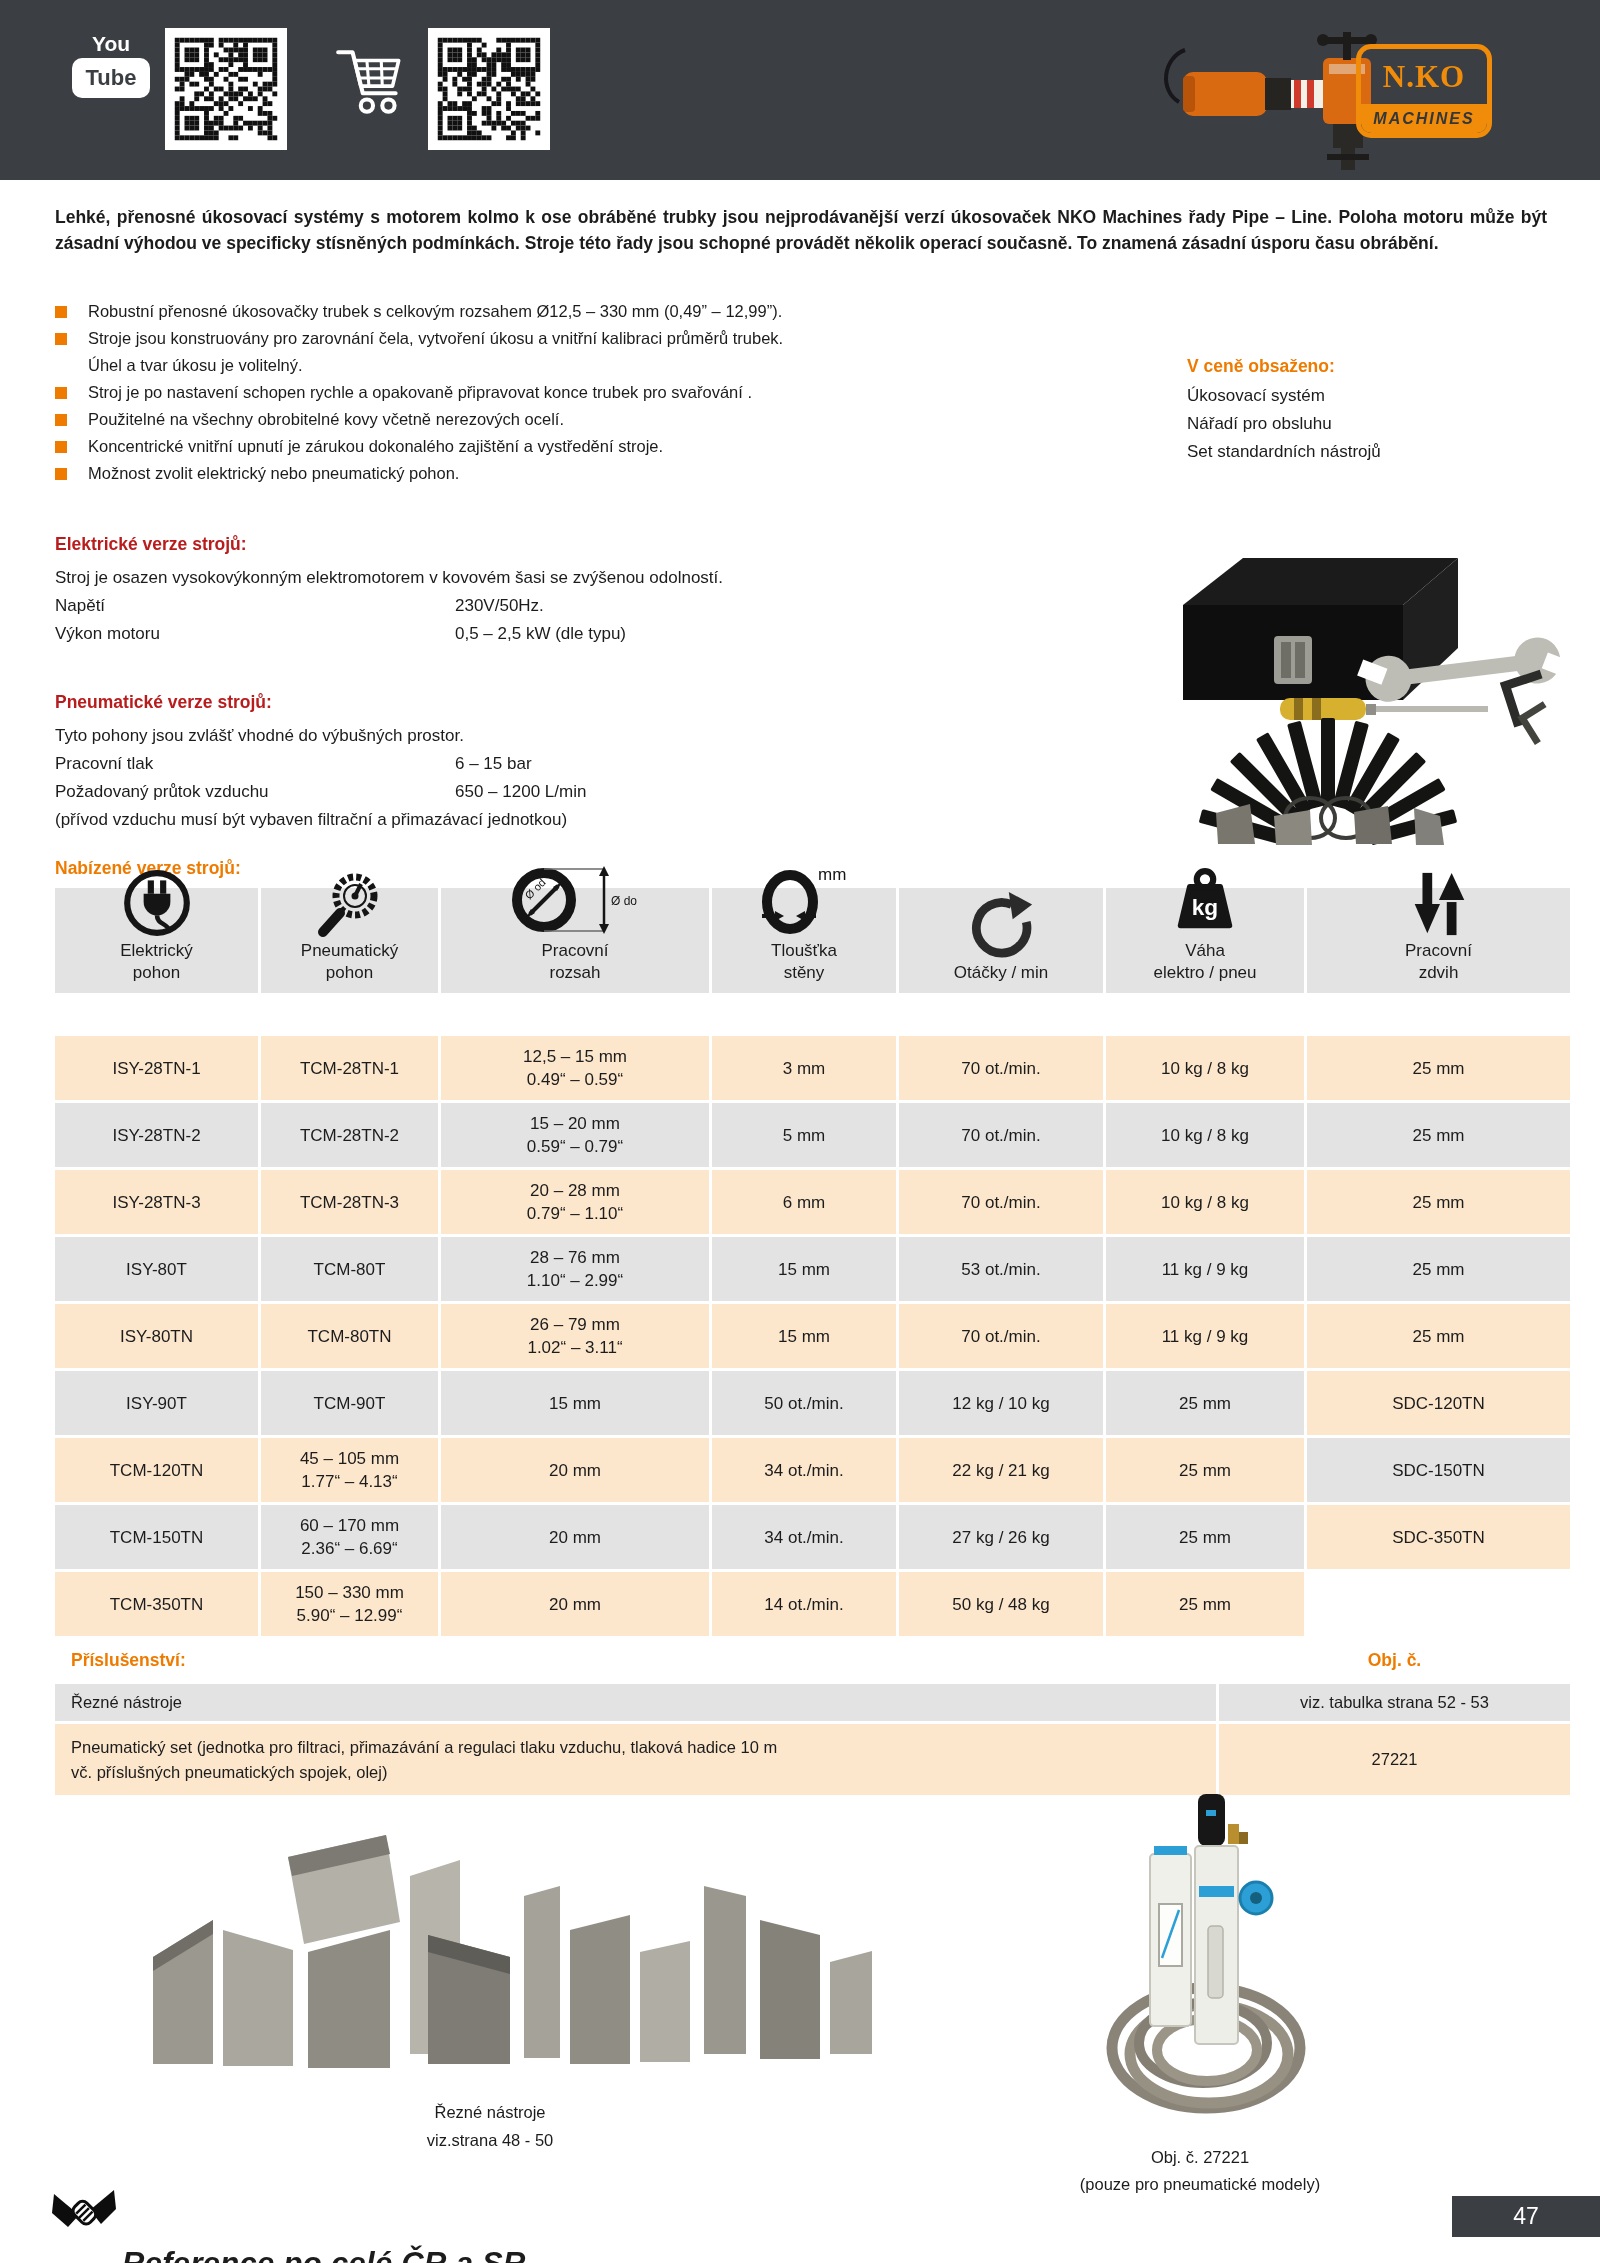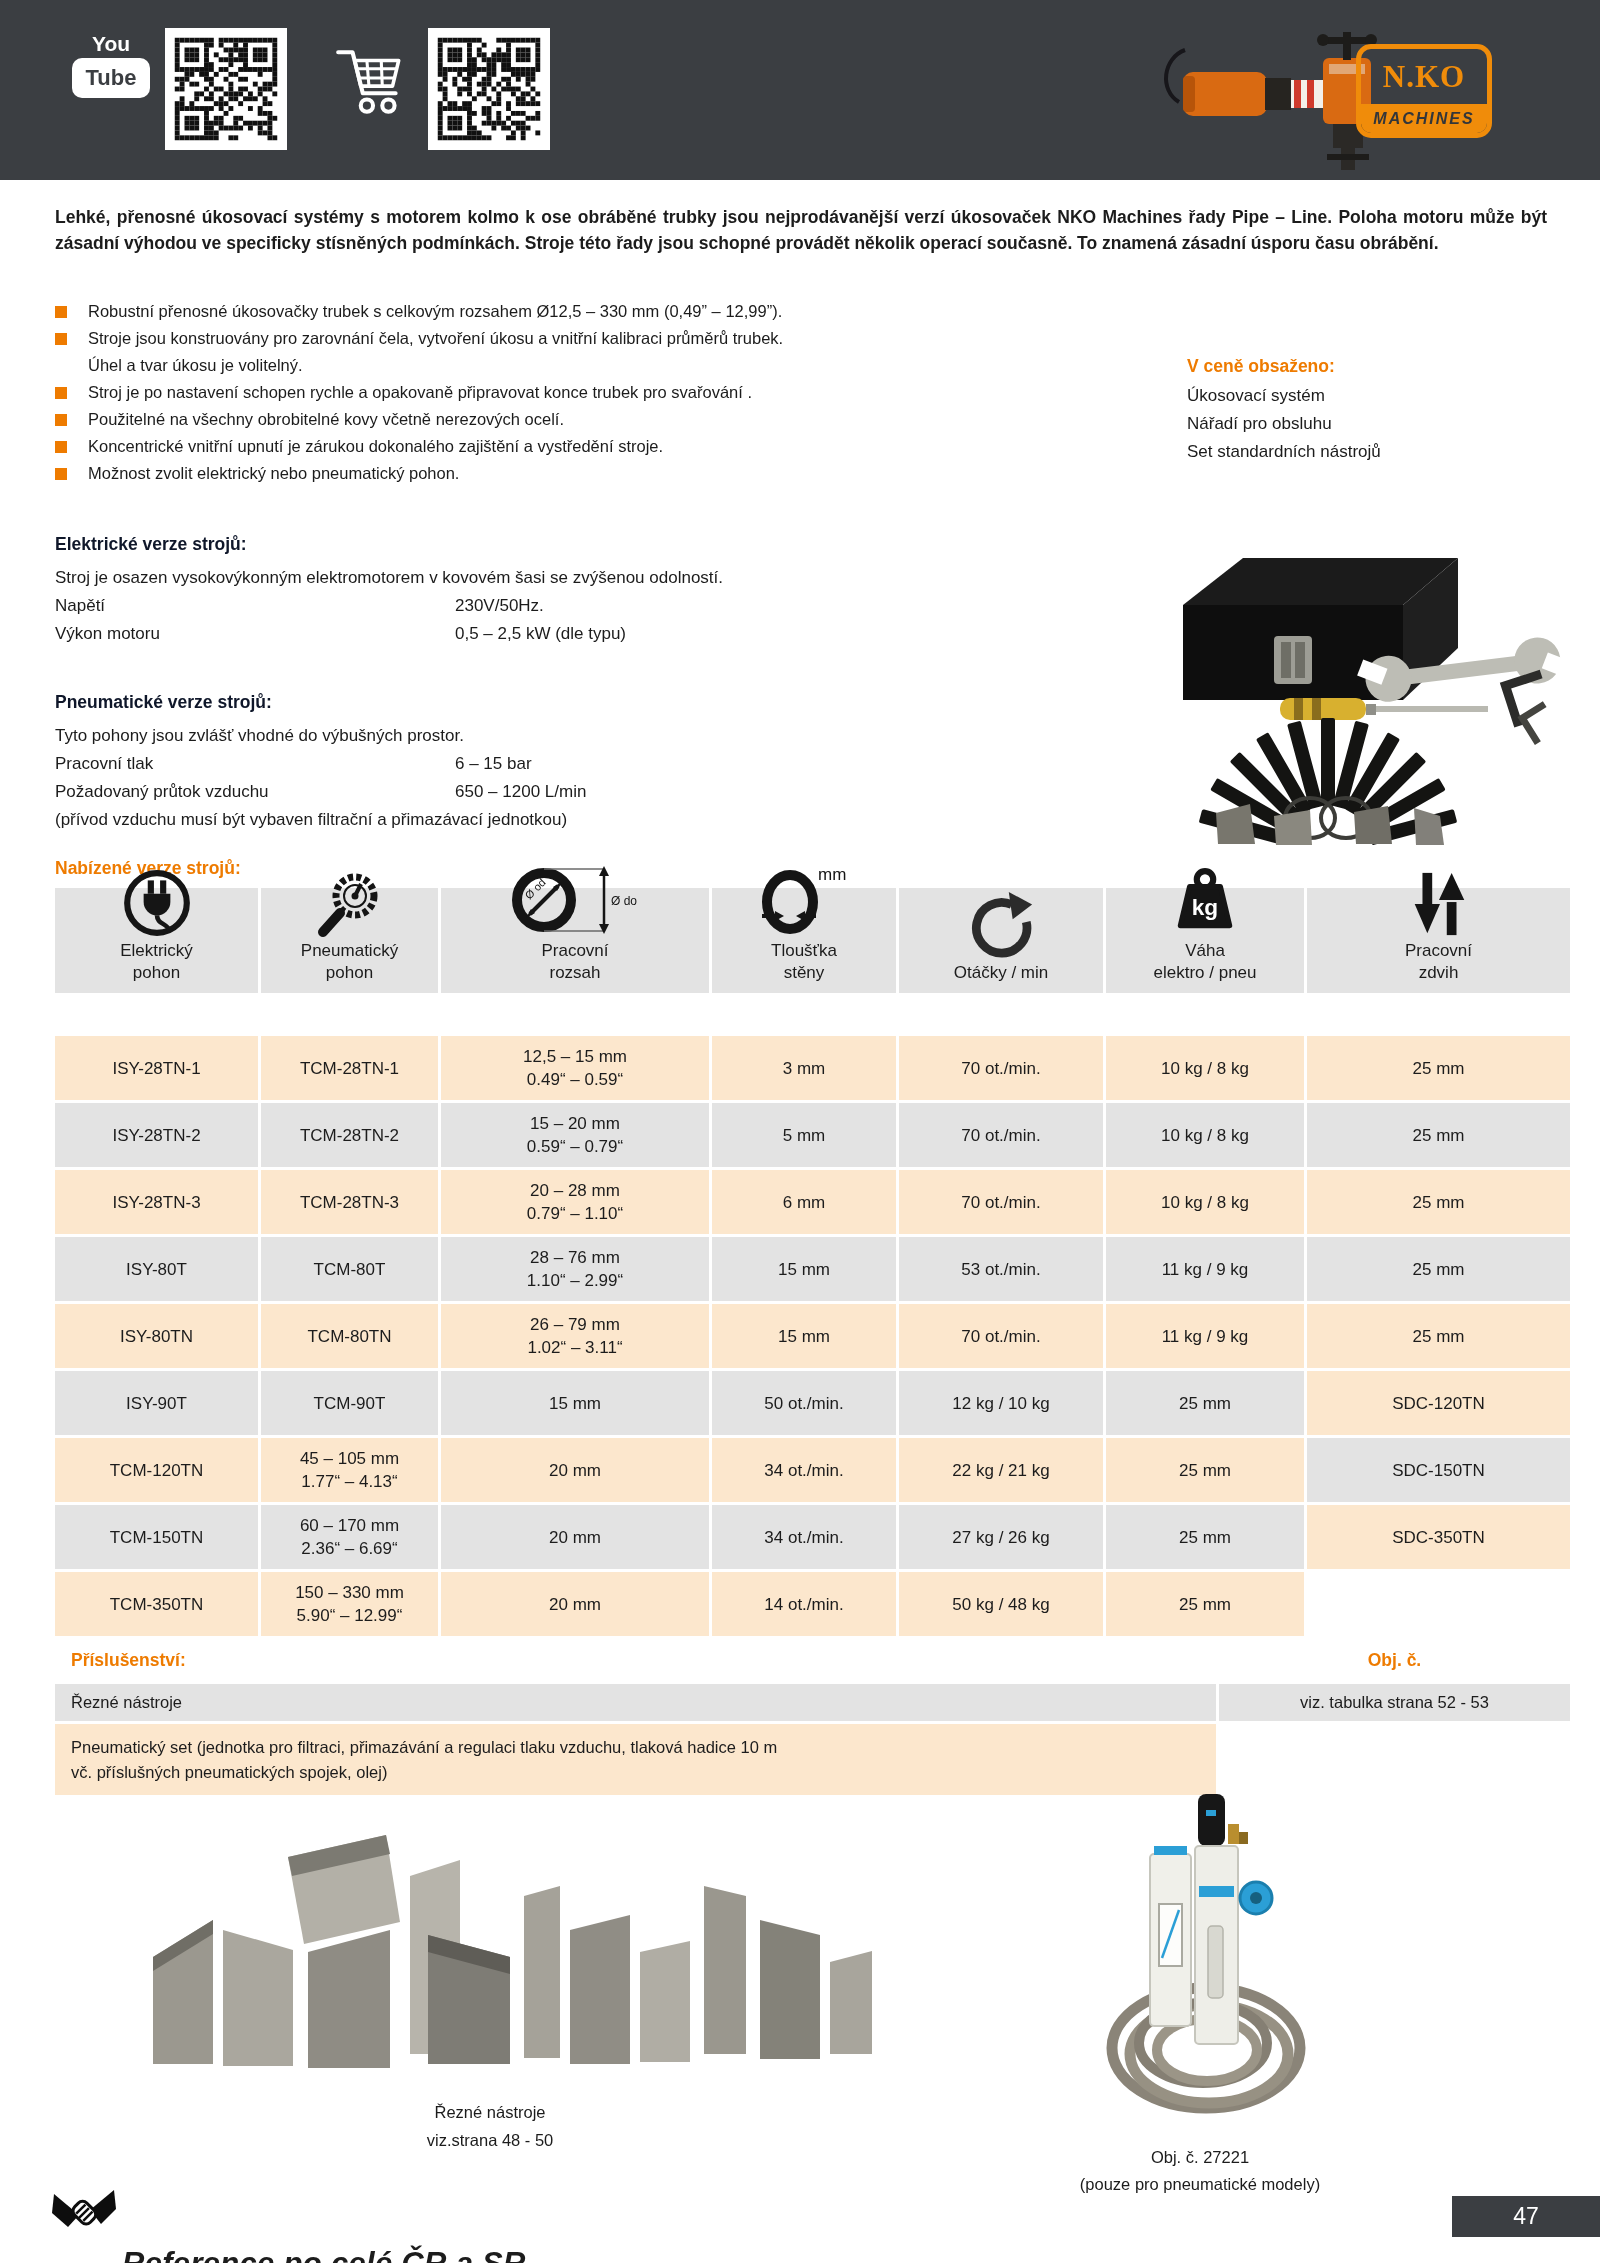--- a/index.html
+++ b/index.html
@@ -28,21 +28,21 @@
   .sq { flex:0 0 12px; width:12px; height:12px; background:#ee7b00; margin:8px 21px 0 0; }
   .btxt { white-space:pre-line; }
   .included { position:absolute; left:1187px; top:352px; font-size:17px; line-height:28px; }
   .included-title { color:#ee7b00; font-weight:bold; font-size:17.5px; margin-bottom:2px; }
   .included ul { list-style:none; }
 
   
   .sect { position:absolute; left:55px; width:800px; }
   .sect-electric { top:534px; }
   .sect-pneumatic { top:692px; }
-  .section-title { color:#0f172a; font-weight:bold; font-size:17.5px; margin-bottom:9px; }
+  .section-title { color:#b91c1c; font-weight:bold; font-size:17.5px; margin-bottom:9px; }
   .sect-desc { font-size:17px; line-height:28px; }
   .spec-line { display:flex; font-size:17px; line-height:28px; }
   .spec-label { width:400px; flex:0 0 400px; }
   .sect-note { font-size:17px; line-height:28px; }
 
   .toolbox { position:absolute; left:1088px; top:520px; width:482px; height:330px; }
 
   
   .table-title { position:absolute; left:55px; top:858px; color:#ee7b00; font-weight:bold; font-size:17.5px; }
   .grid7 { display:grid; grid-template-columns:203px 177px 268px 184px 204px 198px 263px; gap:3px; background:#fff; }
@@ -944,20 +944,21 @@
   <div class="acc-head">
     <div class="acc-title">Příslušenství:</div>
     <div class="acc-order-title">Obj. č.</div>
   </div>
   <div class="acc-rows">
   <div class="acc-name odd">Řezné nástroje</div>
   <div class="acc-order odd">viz. tabulka strana 52 - 53</div>
 
   <div class="acc-name even">Pneumatický set (jednotka pro filtraci, přimazávání a regulaci tlaku vzduchu, tlaková hadice 10 m
 vč. příslušných pneumatických spojek, olej)</div>
+  <div class="acc-order even">27221</div>
 </div>
 
   <div class="tools-photo">
     <svg viewBox="0 0 772 288" width="772" height="288">
       <polygon points="25,155 85,118 85,262 25,262" fill="#9b988f"></polygon>
       <polygon points="25,155 85,118 85,132 25,169" fill="#706e66"></polygon>
       <polygon points="95,128 165,148 165,264 95,264" fill="#aaa79e"></polygon>
       <polygon points="160,55 258,33 272,120 176,142" fill="#b3b0a7"></polygon>
       <polygon points="160,55 258,33 262,52 164,74" fill="#7c7a72"></polygon>
       <polygon points="180,150 262,128 262,266 180,266" fill="#8f8c84"></polygon>

